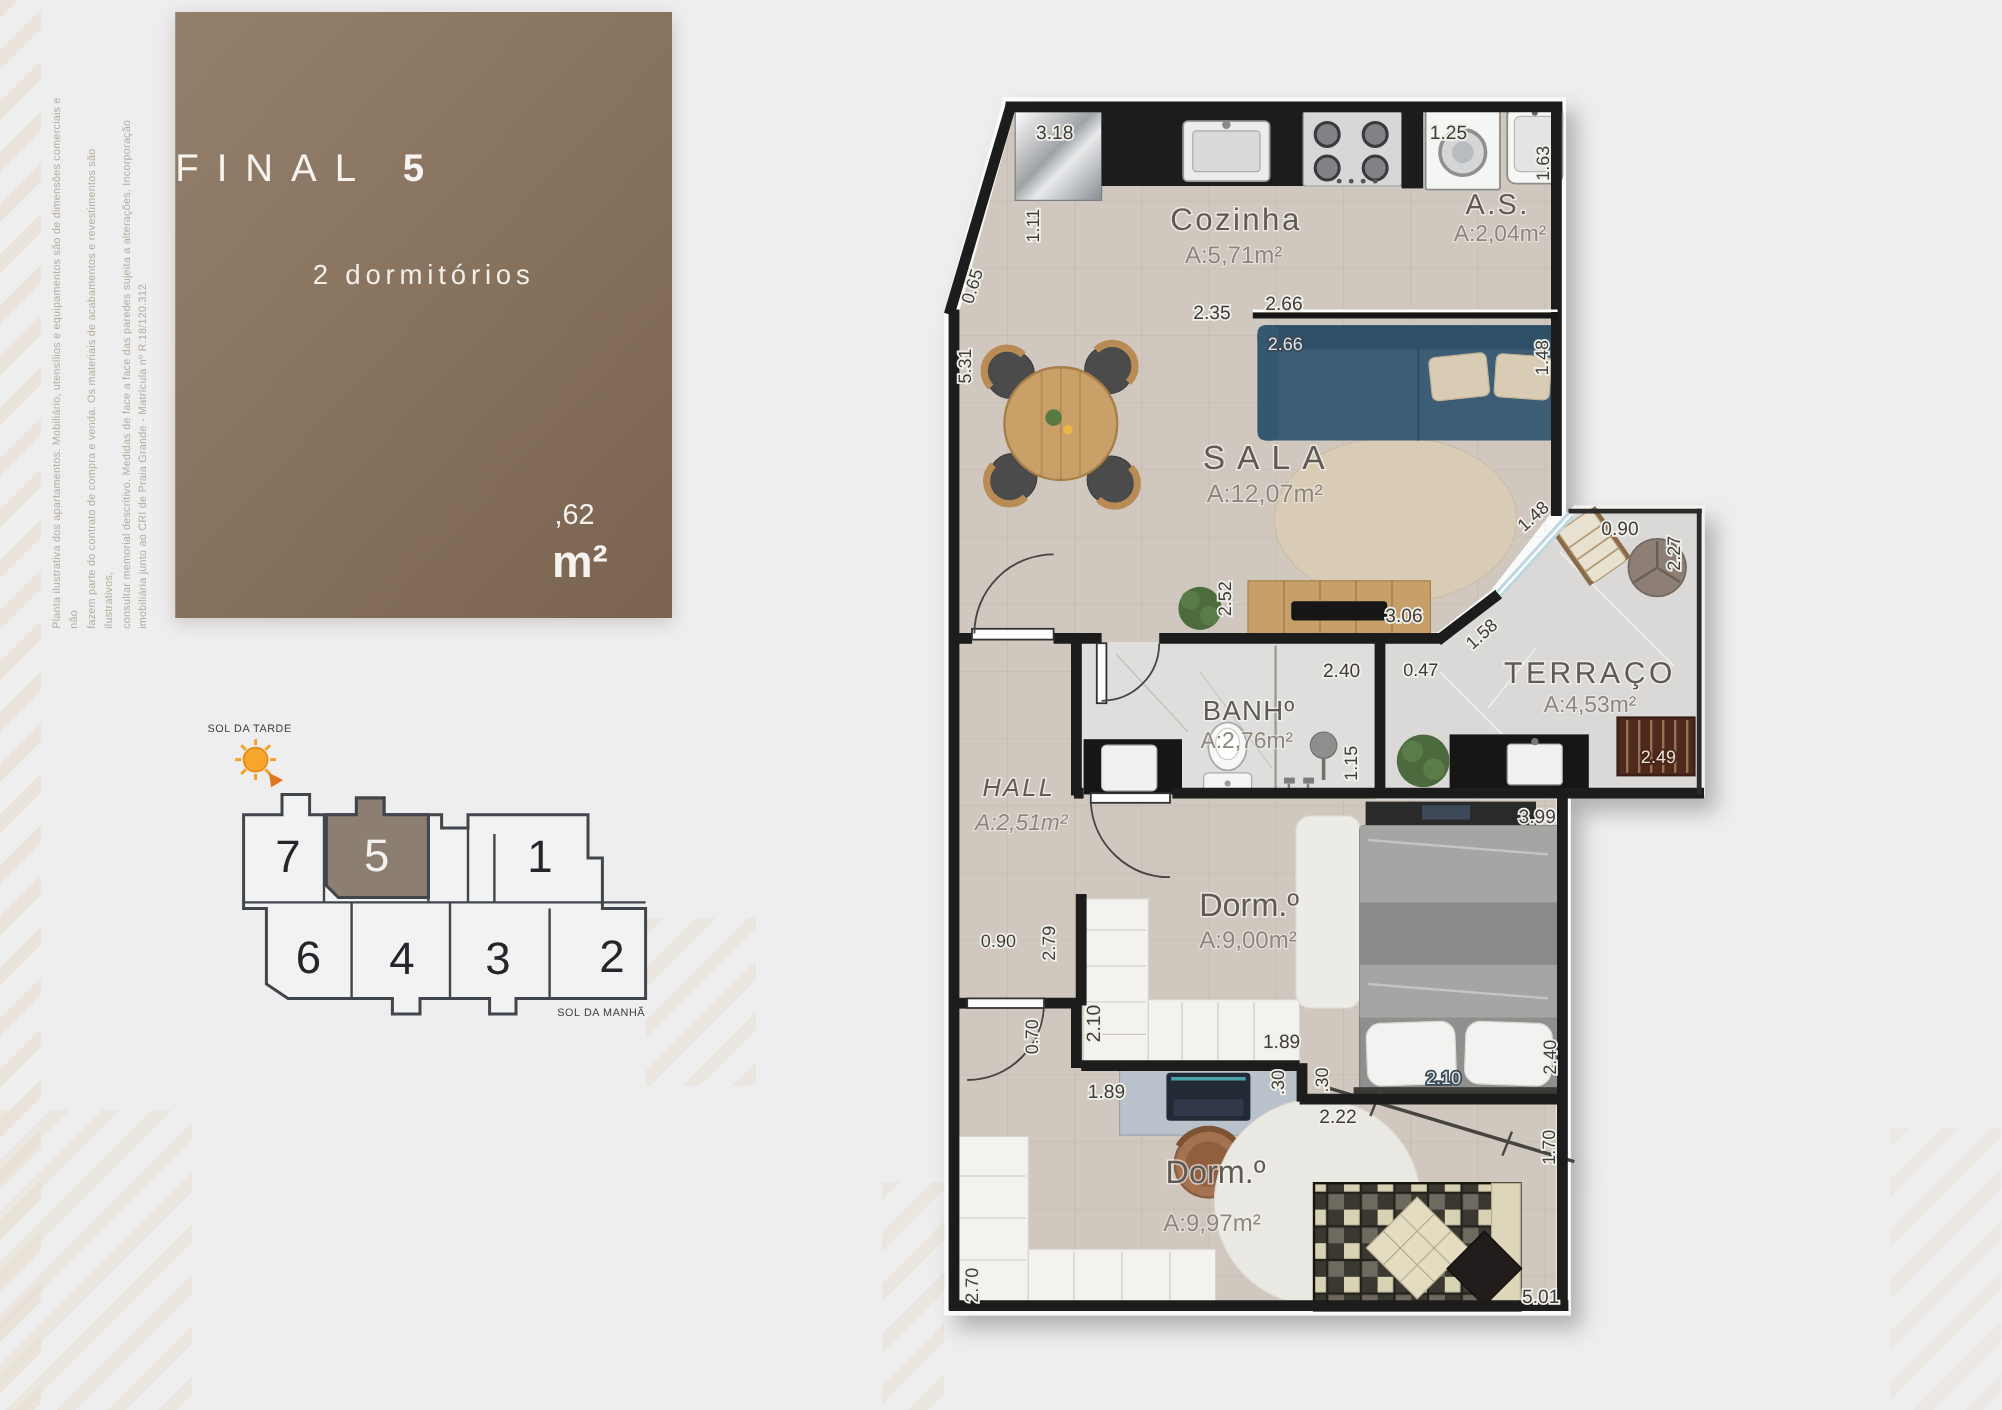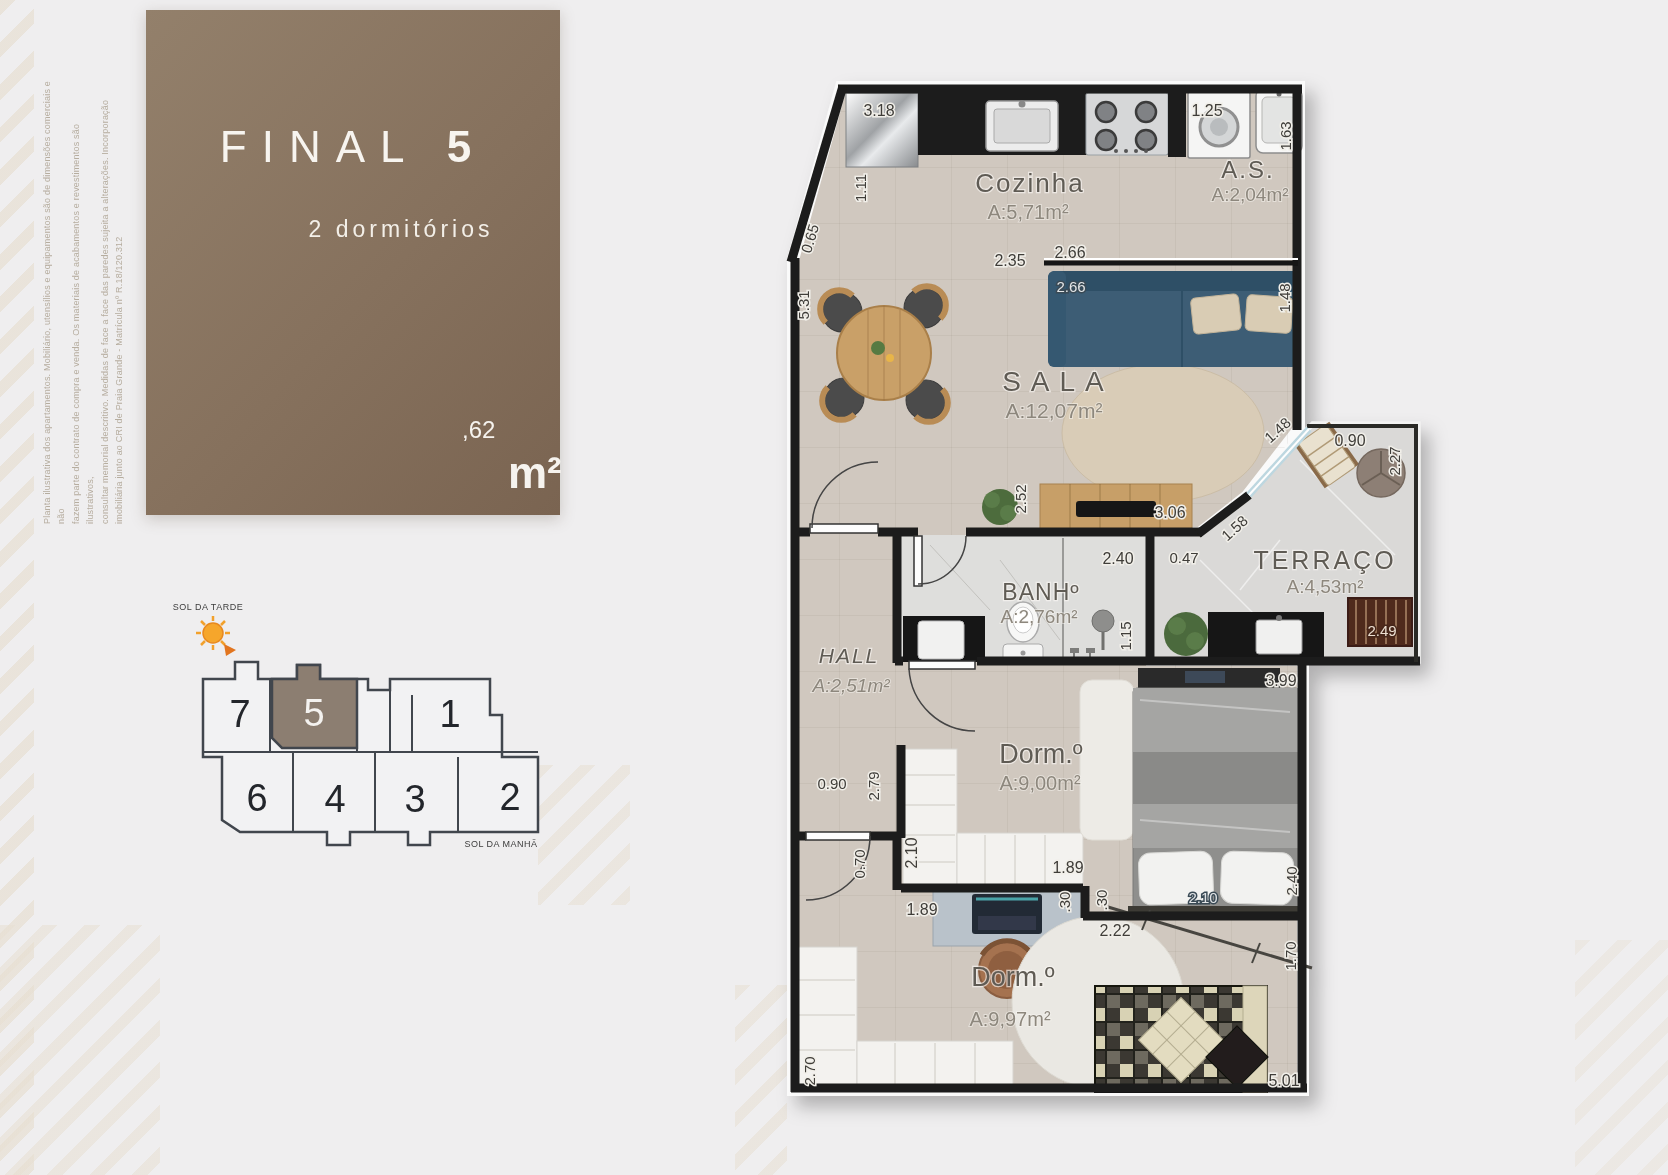--- a/index.html
+++ b/index.html
@@ -25,34 +25,34 @@
     font-size:9px;line-height:1.6;color:#b6ad9f;letter-spacing:.2px;
   }
 
   
   .brand-panel{
     position:absolute;left:146px;top:10px;width:414px;height:505px;
     background:linear-gradient(133deg,#93806b 0%,#86715d 55%,#7a6451 100%);
     box-shadow:0 4px 14px rgba(90,75,60,.25);
   }
   .brand-title{
-    position:absolute;top:112px;left:0;width:100%;text-align:center;
-    color:#f7f4ef;font-size:44px;font-weight:300;letter-spacing:15px;white-space:nowrap;
+    position:absolute;top:112px;left:0;width:100%;text-align:left;
+    color:#f7f4ef;font-size:32px;font-weight:300;letter-spacing:15px;white-space:nowrap;
   }
   .brand-title b{font-weight:700;}
   .brand-sub{
     position:absolute;top:206px;left:0;width:100%;text-align:center;
-    color:#f3efe8;font-size:23px;font-weight:300;letter-spacing:4px;padding-left:48px;
+    color:#f3efe8;font-size:23px;font-weight:300;letter-spacing:4px;
   }
   .area-num{
     position:absolute;left:86px;top:272px;color:#f6f3ee;
     font-size:178px;font-weight:700;line-height:1;letter-spacing:-6px;
   }
   .area-dec{position:absolute;left:316px;top:406px;color:#f6f3ee;font-size:24px;font-weight:400;}
-  .area-unit{position:absolute;left:314px;top:438px;color:#f6f3ee;font-size:44px;font-weight:700;margin-left:48px;}
+  .area-unit{position:absolute;left:314px;top:438px;color:#f6f3ee;font-size:38px;font-weight:700;}
 
   svg{position:absolute;left:0;top:0;}
   
   .dim{font-size:15px;fill:#3f3d39;stroke:#f1efe9;stroke-width:3px;paint-order:stroke;font-weight:400;}
   .dim.big{font-size:16px;}
   .dimw{font-size:15px;fill:#e2e5e7;stroke:#3a4a55;stroke-width:3px;paint-order:stroke;}
   .dimb{font-size:15px;fill:#ecdfd2;stroke:#46261a;stroke-width:3px;paint-order:stroke;}
   .rname{fill:#5f5b54;stroke:rgba(250,248,244,.65);stroke-width:2.5px;paint-order:stroke;}
   .rarea{fill:#8d877d;stroke:rgba(250,248,244,.5);stroke-width:2px;paint-order:stroke;}
   .kp-num{font-size:38px;fill:#23262b;}

